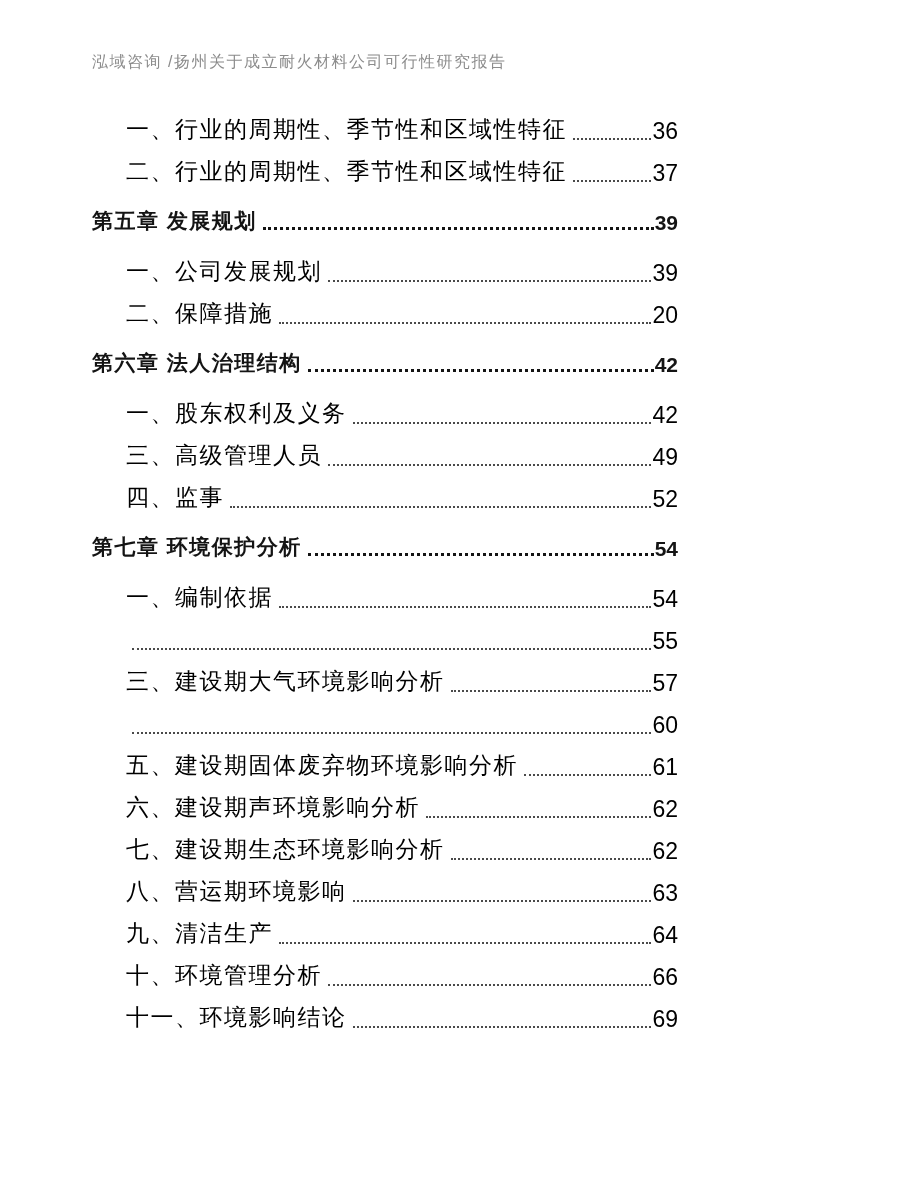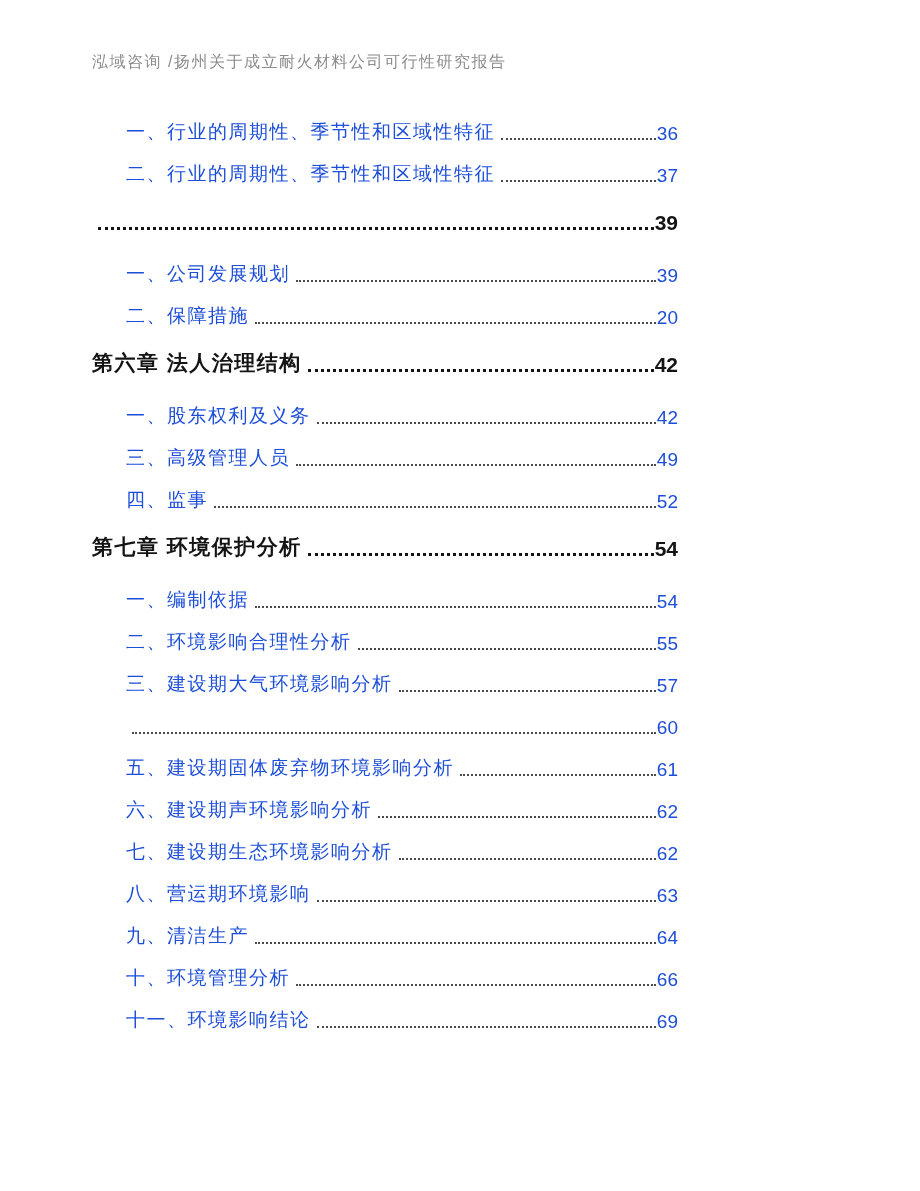--- a/index.html
+++ b/index.html
@@ -35,22 +35,22 @@
     top: 110px;
   }
   .toc-row {
     display: flex;
     align-items: flex-end;
     cursor: pointer;
   }
   .toc-row.item {
     height: 42px;
     padding-left: 34px;
-    color: #1d4ed8;
-    font-size: 19px;
+    color: #000000;
+    font-size: 23px;
     font-weight: 400;
   }
   .toc-row.chapter {
     height: 46px;
     margin-top: 2px;
     margin-bottom: 10px;
     color: #141414;
     font-size: 21px;
     font-weight: 700;
   }
@@ -91,20 +91,21 @@
     <span class="toc-label">一、行业的周期性、季节性和区域性特征</span>
     <span class="toc-leader"></span>
     <span class="toc-page">36</span>
   </div>
       <div class="toc-row item">
     <span class="toc-label">二、行业的周期性、季节性和区域性特征</span>
     <span class="toc-leader"></span>
     <span class="toc-page">37</span>
   </div>
       <div class="toc-row chapter">
+    <span class="toc-label">第五章 发展规划</span>
     <span class="toc-leader"></span>
     <span class="toc-page">39</span>
   </div>
       <div class="toc-row item">
     <span class="toc-label">一、公司发展规划</span>
     <span class="toc-leader"></span>
     <span class="toc-page">39</span>
   </div>
       <div class="toc-row item">
     <span class="toc-label">二、保障措施</span>
@@ -135,21 +136,20 @@
     <span class="toc-label">第七章 环境保护分析</span>
     <span class="toc-leader"></span>
     <span class="toc-page">54</span>
   </div>
       <div class="toc-row item">
     <span class="toc-label">一、编制依据</span>
     <span class="toc-leader"></span>
     <span class="toc-page">54</span>
   </div>
       <div class="toc-row item">
-    <span class="toc-label">二、环境影响合理性分析</span>
     <span class="toc-leader"></span>
     <span class="toc-page">55</span>
   </div>
       <div class="toc-row item">
     <span class="toc-label">三、建设期大气环境影响分析</span>
     <span class="toc-leader"></span>
     <span class="toc-page">57</span>
   </div>
       <div class="toc-row item">
     <span class="toc-leader"></span>

